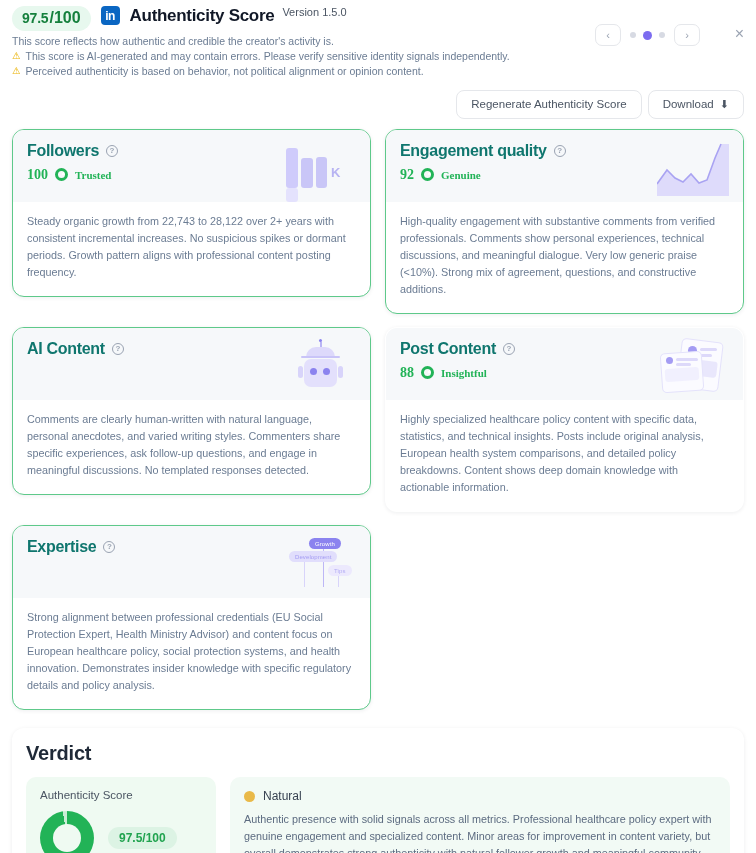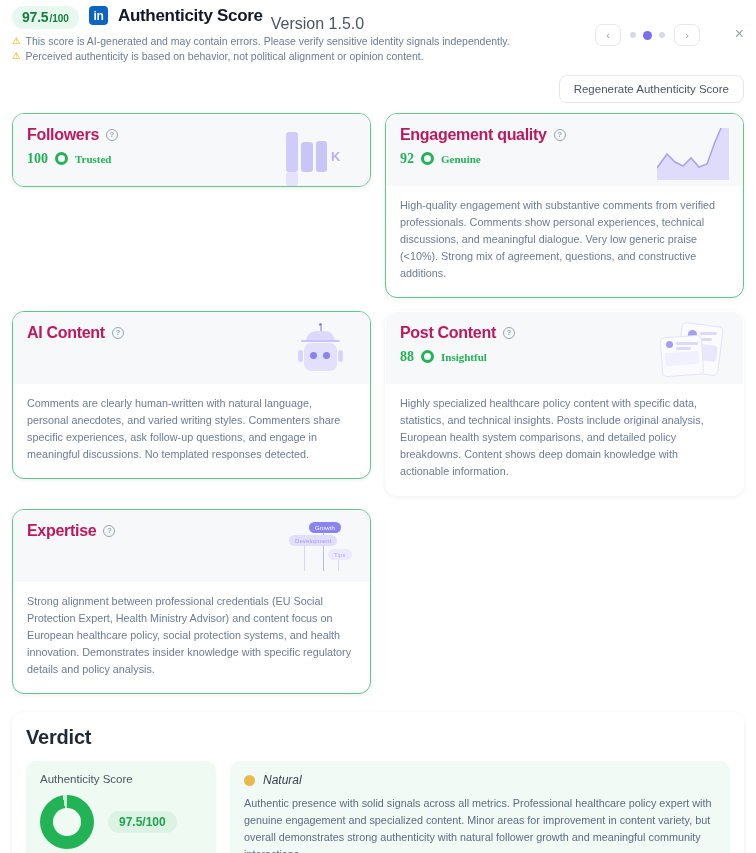--- a/index.html
+++ b/index.html
@@ -14,29 +14,29 @@
 
   
   .header { position: relative; padding: 6px 12px 0 12px; }
   .header-top { display: flex; align-items: flex-start; gap: 10px; height: 26px; }
   .score-pill {
     background: #e7f8ee; color: #14853d; border-radius: 13px;
     padding: 3px 10px 4px 10px; display: flex; align-items: baseline; gap: 1px;
     font-weight: 700;
   }
   .score-pill .big { font-size: 14px; letter-spacing: -0.2px; color:#15803d; }
-  .score-pill .small { font-size: 10px; color:#15803d; font-weight:700; }
+  .score-pill .small { font-size: 16px; color:#15803d; font-weight:700; }
   .li-badge {
     width: 19px; height: 19px; border-radius: 4px; background: #0a66c2;
     display: flex; align-items: center; justify-content: center;
     color: #fff; font-size: 12px; font-weight: 700; line-height: 1;
     font-family: "Liberation Sans", sans-serif; letter-spacing: -0.5px;
   }
   .app-title { font-size: 17px; font-weight: 700; color: #111827; letter-spacing: -0.3px; }
-  .app-version { font-size: 16px; color: #4b5563; font-weight: 400; margin-left: -2px; margin-top: 9px; }
+  .app-version { font-size: 11px; color: #4b5563; font-weight: 400; margin-left: -2px; }
   .subtitle { font-size: 10.5px; color: #6b7c93; margin-top: 3px; }
   .warn-row { display: flex; align-items: flex-start; gap: 5px; margin-top: 3px; }
   .warn-ico { color: #eab308; font-size: 9.5px; line-height: 1.3; }
   .warn-txt { font-size: 10.5px; color: #6b7c93; text-align: right; }
 
   
   .carousel { position: absolute; top: 24px; right: 56px; display: flex; align-items: center; gap: 9px; }
   .car-btn {
     width: 26px; height: 22px; border: 1px solid #e5e7eb; border-radius: 7px;
     background: #fff; display: flex; align-items: center; justify-content: center;
@@ -70,21 +70,21 @@
     background: #fff; border-radius: 12px; overflow: hidden;
     border: 1px solid transparent;
     box-shadow: 0 1px 4px rgba(15,23,42,0.07);
   }
   .card.accent { border-color: #5ec98a; }
   .card-head {
     background: #f6f8fa; padding: 12px 14px 11px 14px;
     position: relative; min-height: 72px;
   }
   .card-title-row { display: flex; align-items: center; gap: 7px; }
-  .card-title { font-size: 16px; font-weight: 700; color: #be185d; letter-spacing: -0.3px; }
+  .card-title { font-size: 16px; font-weight: 700; color: #0f766e; letter-spacing: -0.3px; }
   .help-ico {
     width: 12px; height: 12px; border-radius: 50%;
     border: 1.2px solid #9aa3b2; color: #9aa3b2;
     font-size: 8px; line-height: 10px; text-align: center; font-weight: 700;
   }
   .card-score-row { display: flex; align-items: center; gap: 7px; margin-top: 7px; font-family: Liberation Serif, serif; }
   .card-score { font-size: 14px; font-weight: 700; color: #22b357; }
   .ring {
     width: 13px; height: 13px; border-radius: 50%;
     border: 3px solid #22b357;
@@ -173,40 +173,41 @@
   }
   .donut::after {
     content: ""; position: absolute; left: 13px; top: 13px;
     width: 28px; height: 28px; border-radius: 50%; background: #effaf2;
   }
   .donut-pill {
     background: #dcf3e4; color: #20a34f; border-radius: 11px;
     padding: 4px 11px; font-size: 12px; font-weight: 700;
   }
   .v-right { background: #f2faf5; border-radius: 10px; padding: 12px 14px; flex: 1; }
-  .v-tag-row { display: flex; align-items: center; gap: 8px; font-style: italic; }
+  .v-tag-row { display: flex; align-items: center; gap: 8px; }
   .v-dot { width: 11px; height: 11px; border-radius: 50%; background: #e9b949; }
   .v-tag { font-size: 12px; color: #374151; font-weight: 400; }
   .v-desc { font-size: 10.8px; line-height: 1.55; color: #5c6b80; margin-top: 8px; }
 </style>
 </head>
 <body>
 
 <div class="page">
 
   <div class="header">
     <div class="header-top">
       <div class="score-pill">
         <span class="big">97.5</span>
         <span class="small">/100</span>
       </div>
       <div class="li-badge">in</div>
       <div class="app-title">Authenticity Score</div>
       <div class="app-version">Version 1.5.0</div>
     </div>
+    <div class="subtitle">This score reflects how authentic and credible the creator's activity is.</div>
     <div class="warn-row">
       <span class="warn-ico">⚠</span>
       <span class="warn-txt">This score is AI-generated and may contain errors. Please verify sensitive identity signals independently.</span>
     </div>
     <div class="warn-row">
       <span class="warn-ico">⚠</span>
       <span class="warn-txt">Perceived authenticity is based on behavior, not political alignment or opinion content.</span>
     </div>
   </div>
 
@@ -216,20 +217,24 @@
       <span class="dot"></span>
       <span class="dot active"></span>
       <span class="dot"></span>
     </div>
     <div class="car-btn">›</div>
   </div>
   <div class="close-x">×</div>
 
   <div class="actions">
     <button class="btn">Regenerate Authenticity Score</button>
+    <button class="btn">
+      <span>Download</span>
+      <span class="dl-ico">⬇</span>
+    </button>
   </div>
 
   <div class="grid">
 
     <div class="card accent">
       <div class="card-head">
         <div class="card-title-row">
           <span class="card-title">Followers</span>
           <span class="help-ico">?</span>
         </div>
@@ -240,20 +245,23 @@
         </div>
         <div class="card-art">
           <div class="bars">
             <span class="b b1b"></span>
               <span class="b b1"></span>
             <span class="b b2"></span>
               <span class="b b3"></span>
             <span class="k">K</span>
           </div>
         </div>
+      </div>
+      <div class="card-body">
+        <p class="card-desc">Steady organic growth from 22,743 to 28,122 over 2+ years with consistent incremental increases. No suspicious spikes or dormant periods. Growth pattern aligns with professional content posting frequency.</p>
       </div>
     </div>
 
     <div class="card accent">
       <div class="card-head">
         <div class="card-title-row">
           <span class="card-title">Engagement quality</span>
           <span class="help-ico">?</span>
         </div>
         <div class="card-score-row">

